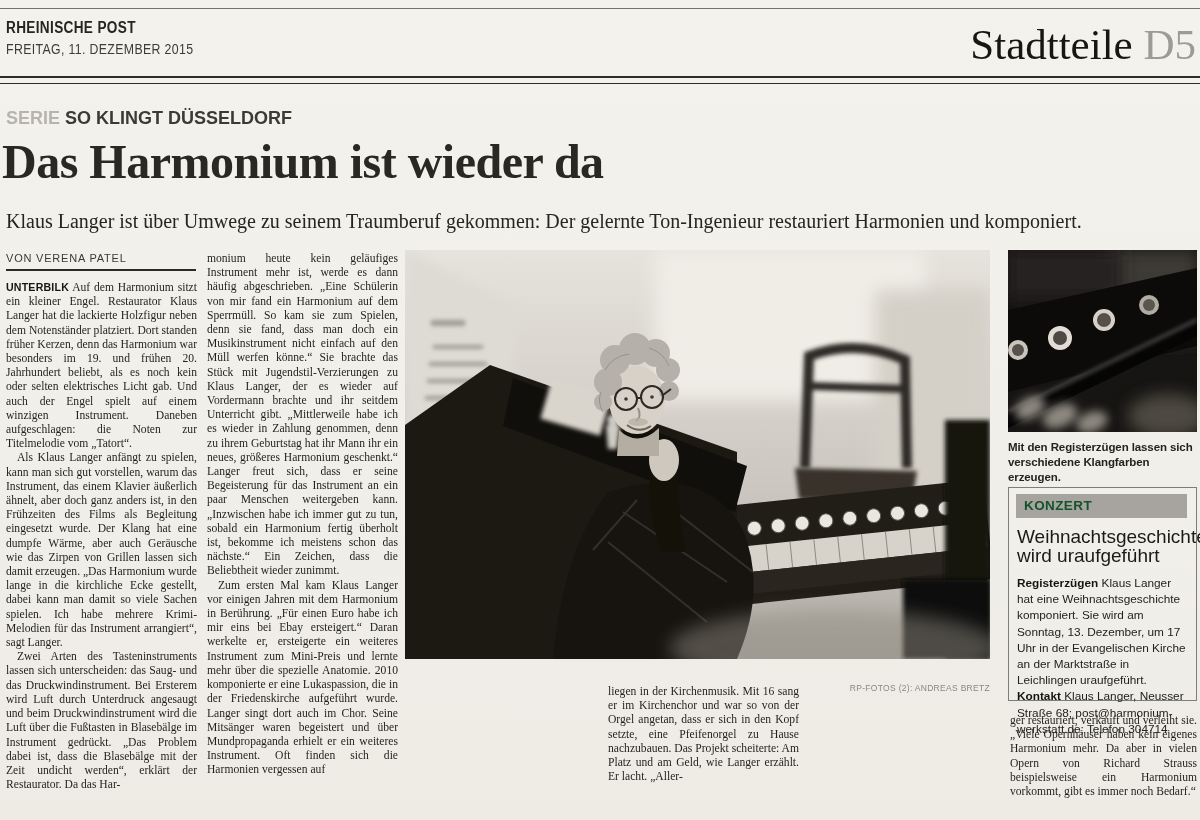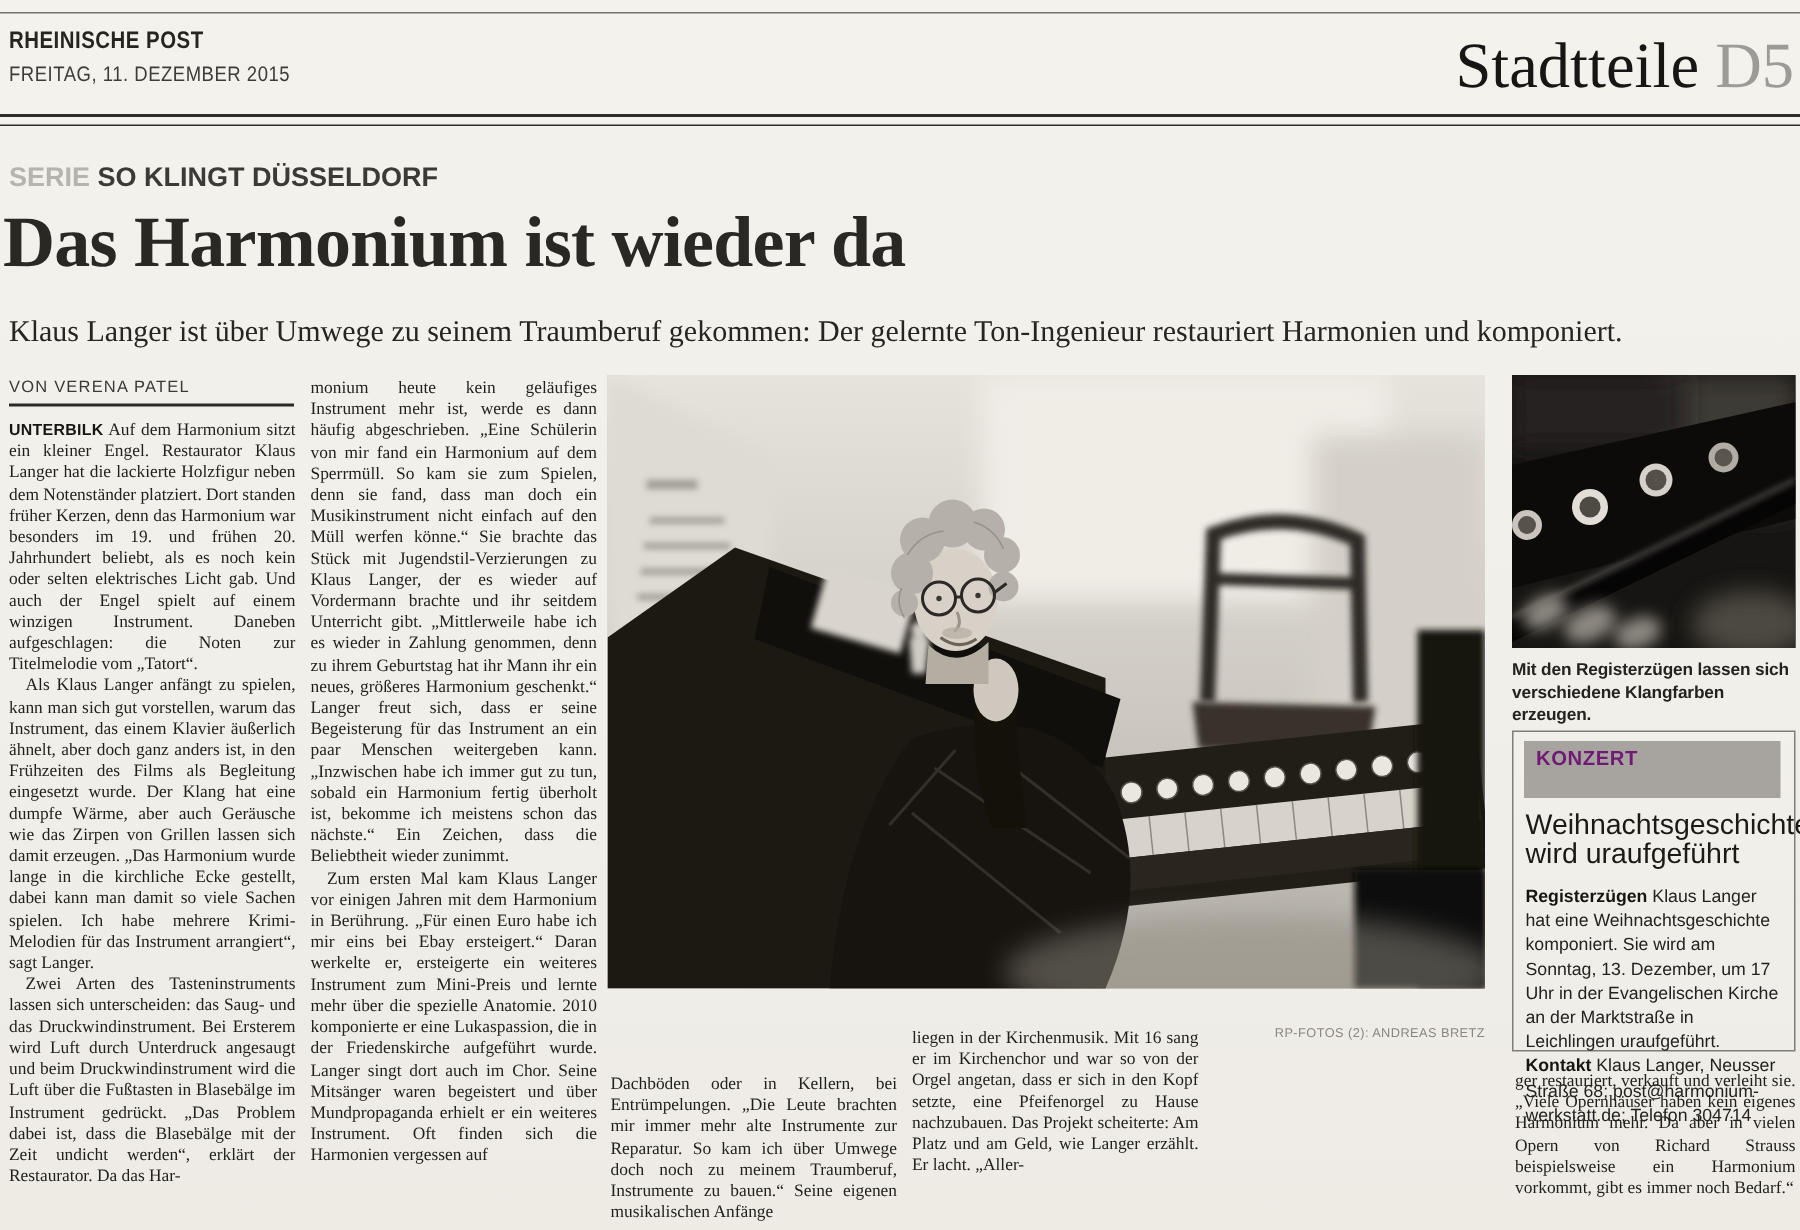--- a/index.html
+++ b/index.html
@@ -57,22 +57,22 @@
     line-height:15px;letter-spacing:-0.1px;color:#242320;}
   .main-cap{left:405px;top:664px;width:585px;height:32px;}
   .side-cap{left:1008px;top:440px;width:189px;height:34px;}
   .credit{position:absolute;right:0;bottom:0;font-family:"Liberation Sans",sans-serif;
     font-weight:normal;font-size:8.5px;letter-spacing:0.3px;color:var(--credit);}
 
   
   .kbox{left:1008px;top:487px;width:189px;height:214px;border:1px solid #807d78;
     box-sizing:border-box;padding:6px 7px;background:rgba(255,255,255,0.08);
     font-family:"Liberation Sans",sans-serif;}
-  .kbar{background:var(--box-bar);color:#701a75;font-weight:bold;font-size:13.5px;
-    letter-spacing:0.4px;padding:4px 8px 19px 8px;margin:0 2px 9px 0;}
+  .kbar{background:var(--box-bar);color:#14532d;font-weight:bold;font-size:13.5px;
+    letter-spacing:0.4px;padding:4px 8px 5px 8px;margin:0 2px 9px 0;}
   .ktitle{font-weight:normal;font-size:19px;line-height:19px;color:#1b1a17;margin:0 1px 10px 1px;}
   .kb{font-size:11.8px;line-height:16.2px;color:#232220;margin:0 1px;}
   .klead{font-weight:bold;color:#161511;}
 </style>
 </head>
 <body>
 
 <div class="page">
 
   <div class="abs rule-top"></div>
@@ -275,23 +275,20 @@
 
   <div class="abs caption side-cap">Mit den Registerzügen lassen sich verschiedene Klangfarben erzeugen.</div>
 
   <div class="abs kbox">
     <div class="kbar">KONZERT</div>
     <div class="ktitle">Weihnachtsgeschichte wird uraufgeführt</div>
     <p class="kb"><span class="klead">Registerzügen</span> <span>Klaus Langer hat eine Weihnachtsgeschichte komponiert. Sie wird am Sonntag, 13. Dezember, um 17 Uhr in der Evangelischen Kirche an der Marktstraße in Leichlingen uraufgeführt.</span></p>
     <p class="kb"><span class="klead">Kontakt</span> <span>Klaus Langer, Neusser Straße 68; post@harmonium-werkstatt.de; Telefon 304714</span></p>
   </div>
 
-  <div class="abs col c3">
-    <p>Dachböden oder in Kellern, bei Entrümpelungen. „Die Leute brachten mir immer mehr alte Instrumente zur Reparatur. So kam ich über Umwege doch noch zu meinem Traumberuf, Instrumente zu bauen.“ Seine eigenen musikalischen Anfänge</p>
-  </div>
   <div class="abs col c4">
     <p>liegen in der Kirchenmusik. Mit 16 sang er im Kirchenchor und war so von der Orgel angetan, dass er sich in den Kopf setzte, eine Pfeifenorgel zu Hause nachzubauen. Das Projekt scheiterte: Am Platz und am Geld, wie Langer erzählt. Er lacht. „Aller-</p>
   </div>
   <div class="abs col c6">
     <p>ger restauriert, verkauft und verleiht sie. „Viele Opernhäuser haben kein eigenes Harmonium mehr. Da aber in vielen Opern von Richard Strauss beispielsweise ein Harmonium vorkommt, gibt es immer noch Bedarf.“</p>
   </div>
 
 </div>
 
 </body></html>

